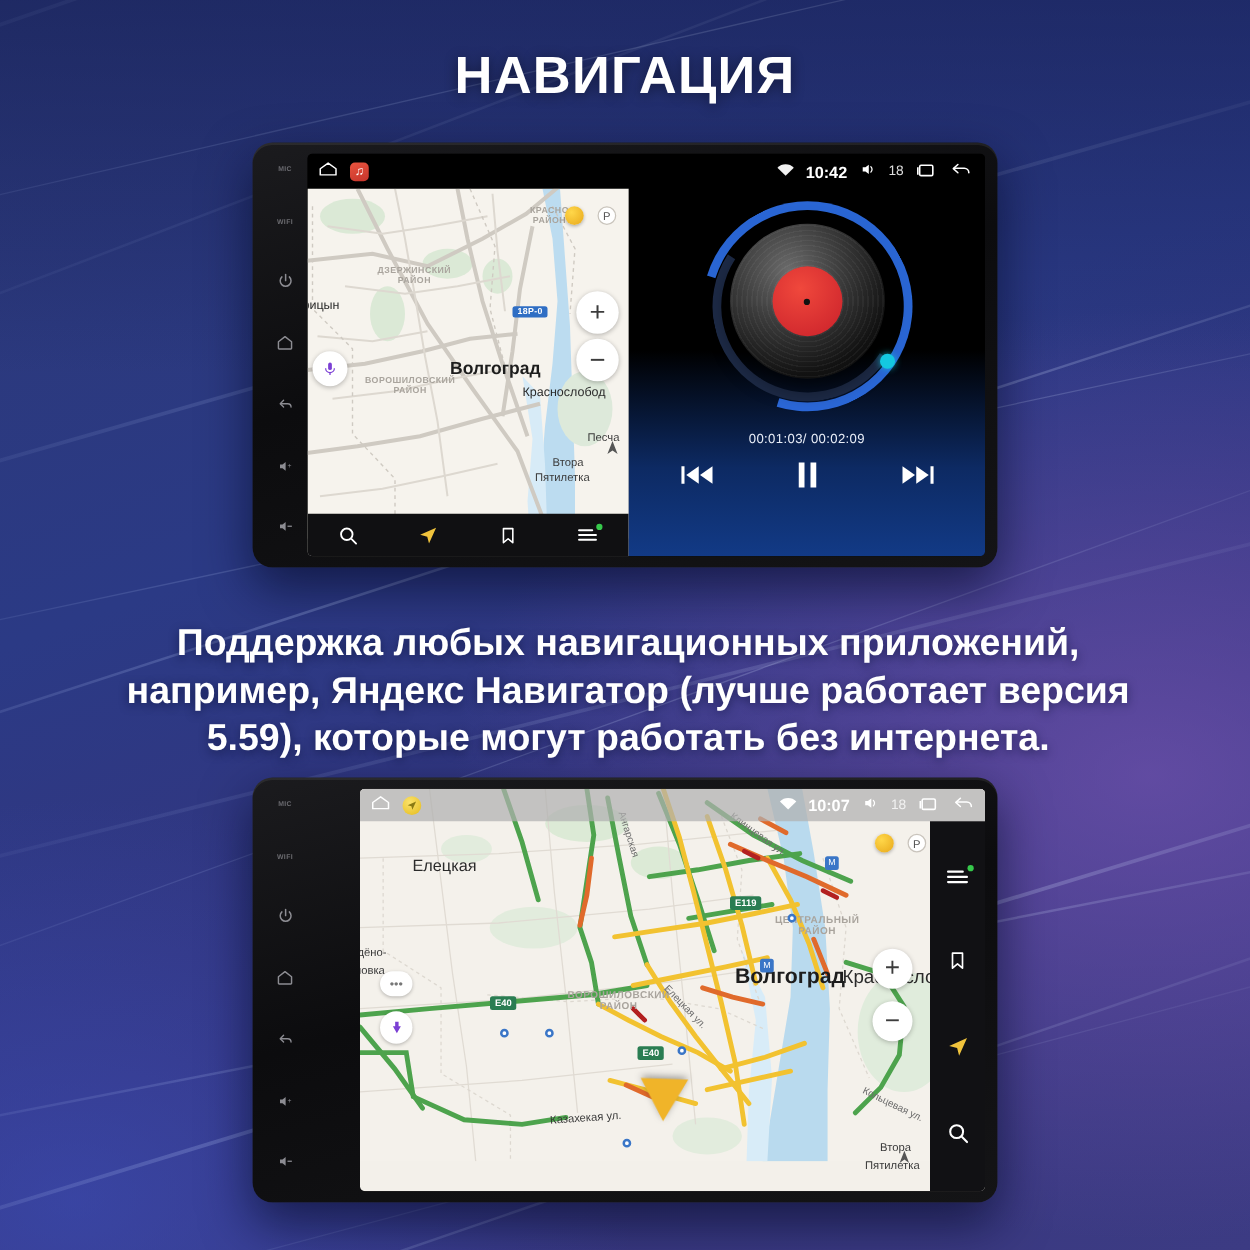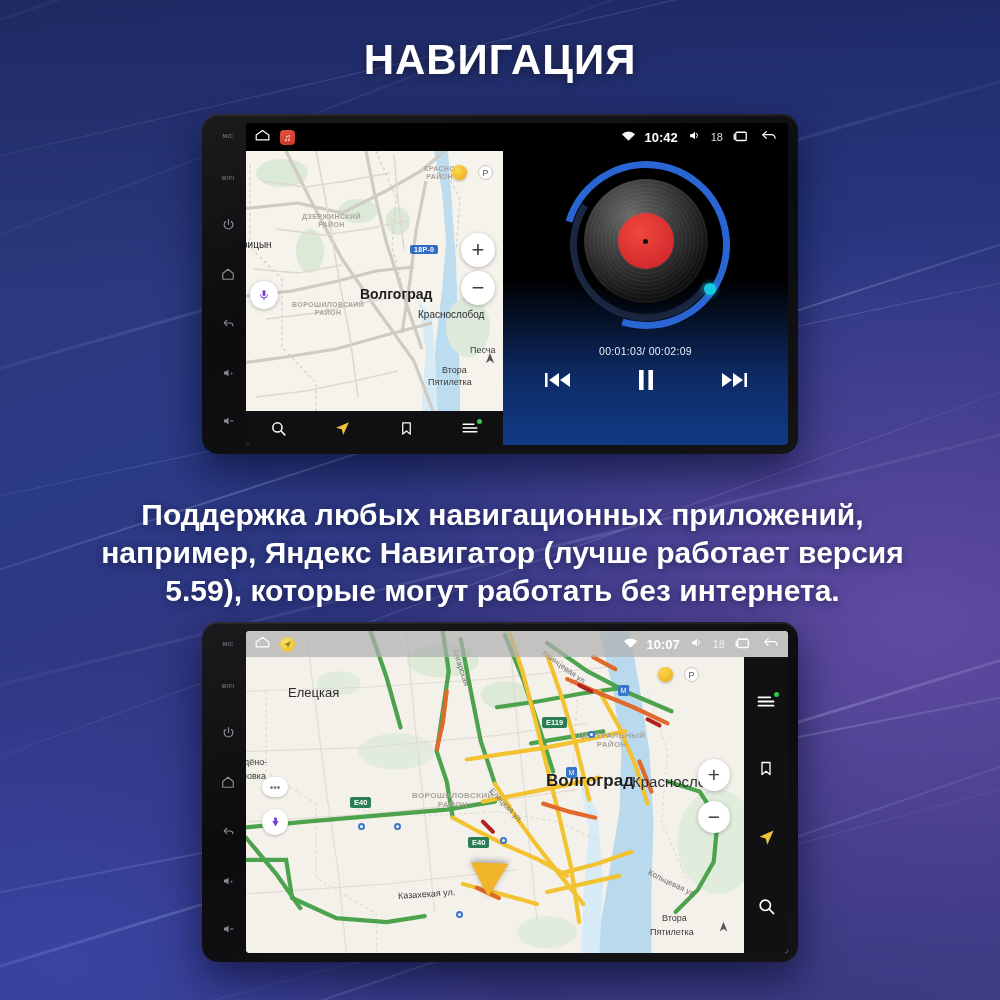--- a/index.html
+++ b/index.html
@@ -41,21 +41,21 @@
 
   
   .device{ position:absolute; z-index:4;
     background:linear-gradient(165deg,#1b1b1e 0%,#0c0c0e 45%,#141416 100%);
     border-radius:16px;
     box-shadow:0 16px 40px rgba(4,8,35,.62), 0 2px 0 rgba(255,255,255,.07) inset;
     padding:9px 10px 9px 8px;
     display:flex;
   }
   .dev-top{ left:202px; top:114px; width:596px; height:340px; }
-  .dev-bot{ left:202px; top:622px; width:596px; height:340px; }
+  .dev-bot{ left:202px; top:622px; width:596px; height:340px;gap:42px; }
 
   .sidebtns{ width:36px; display:flex; flex-direction:column; align-items:center;
              padding-top:6px; gap:0; flex:0 0 36px; }
   .sb{ height:100%; display:flex; flex-direction:column; align-items:center;
        justify-content:space-between; padding:4px 0 18px; }
   .sb .lbl{ color:#6b6b70; font-size:5.5px; letter-spacing:.3px; font-weight:bold; }
   .sb svg{ display:block; }
 
   .screen{ flex:1; background:#000; border-radius:4px; overflow:hidden;
            position:relative; display:flex; flex-direction:column; }

